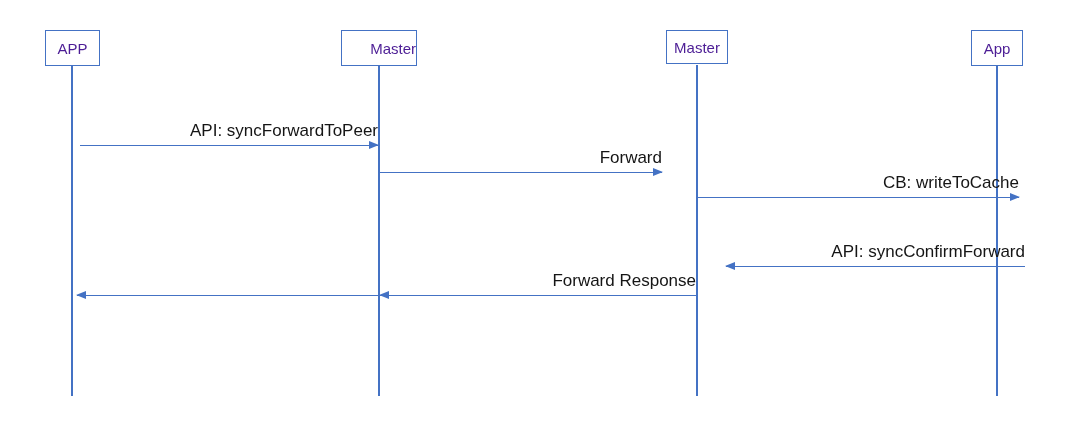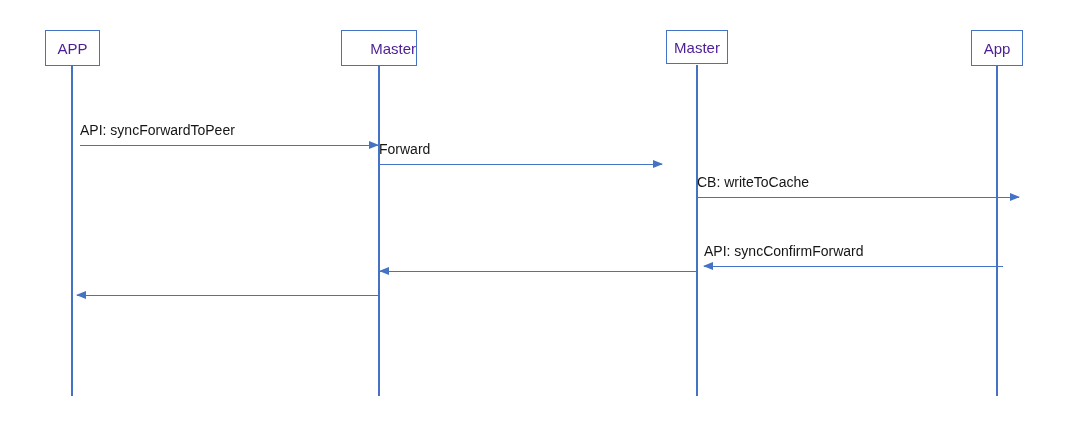--- a/index.html
+++ b/index.html
@@ -42,22 +42,22 @@
     background: #4472C4;
   }
   .l0 { left: 71px;  }
   .l1 { left: 378px; }
   .l2 { left: 696px; }
   .l3 { left: 996px; }
 
   
   .msg { position: absolute; }
   .msg-label {
-    text-align: left;
-    font-size: 14px;
+    text-align: right;
+    font-size: 17px;
     line-height: 19px;
     height: 19px;
     margin-bottom: 5px;
     color: #151515;
     white-space: nowrap;
   }
   .msg-line {
     position: relative;
     height: 0;
     border-top: 1.5px solid #4472C4;
@@ -67,23 +67,23 @@
     top: -5px;
     width: 0;
     height: 0;
     border-top: 4.5px solid transparent;
     border-bottom: 4.5px solid transparent;
   }
   .dir-right .arrowhead { right: -1px; border-left: 10px solid #4472C4; }
   .dir-left  .arrowhead { left: -1px;  border-right: 10px solid #4472C4; }
 
   .m0 { top: 121px; left: 80px;  width: 298px; }
-  .m1 { top: 140px; left: 379px; width: 283px; }
+  .m1 { top: 148px; left: 379px; width: 283px; }
   .m2 { top: 173px; left: 697px; width: 322px; }
-  .m3 { top: 242px; left: 704px; width: 299px; }
+  .m3 { top: 242px; left: 726px; width: 299px; }
   .m4 { top: 271px; left: 380px; width: 316px; }
   .m5 { top: 295px; left: 77px;  width: 301px; }
 </style>
 </head>
 <body>
 
 <div class="canvas">
 
   <div class="actor a0">
     <span>APP</span>
@@ -125,20 +125,21 @@
   </div>
 
   <div class="msg m3 dir-left">
     <div class="msg-label">API: syncConfirmForward</div>
     <div class="msg-line">
       <span class="arrowhead"></span>
     </div>
   </div>
 
   <div class="msg m4 dir-left">
+    <div class="msg-label">Forward Response</div>
     <div class="msg-line">
       <span class="arrowhead"></span>
     </div>
   </div>
 
   <div class="msg m5 dir-left">
     <div class="msg-line">
       <span class="arrowhead"></span>
     </div>
   </div>

